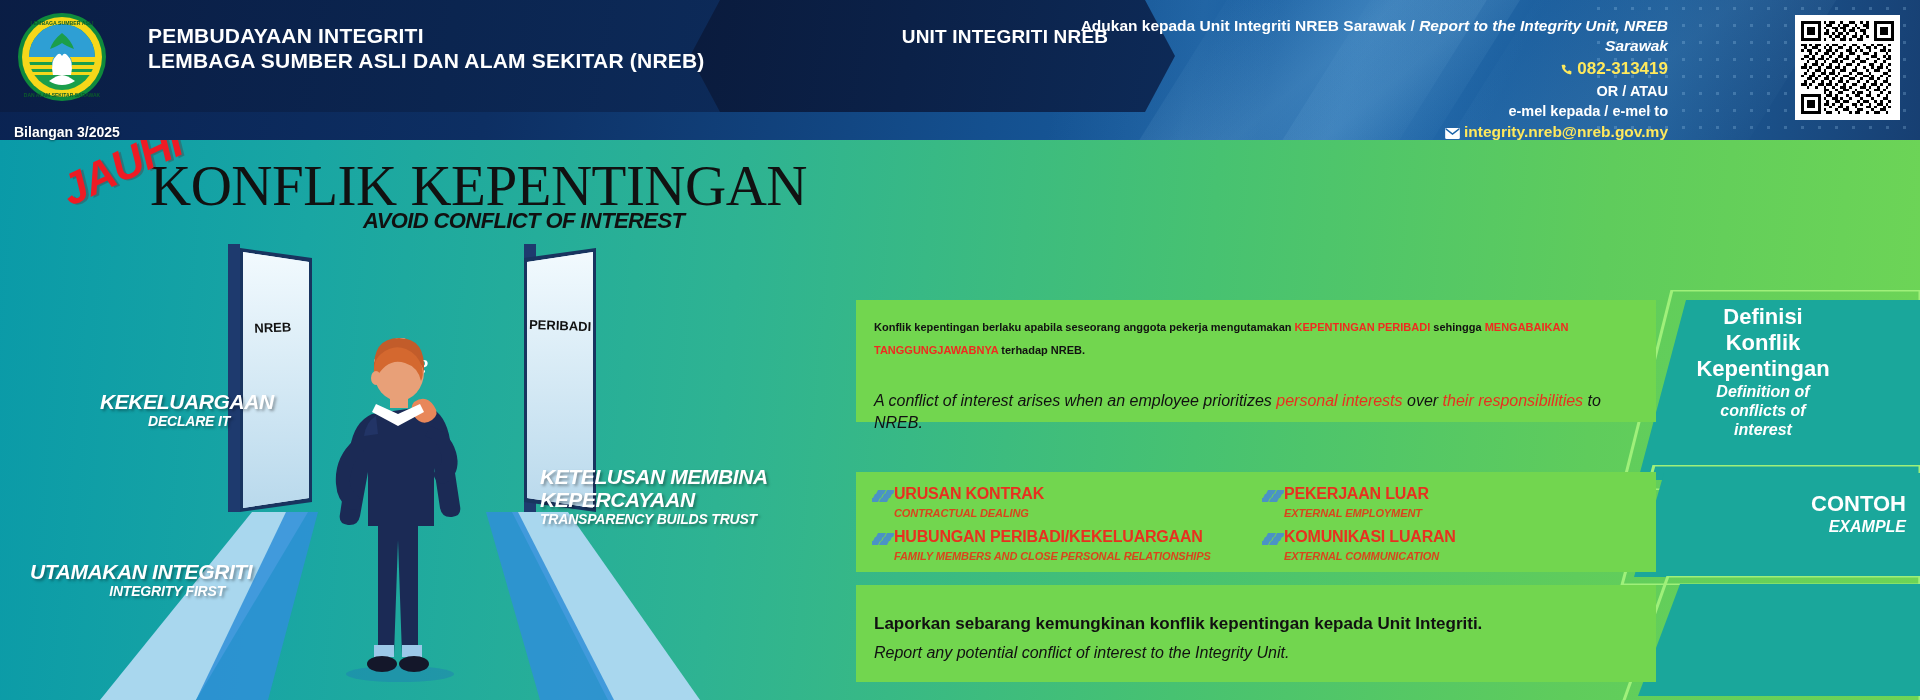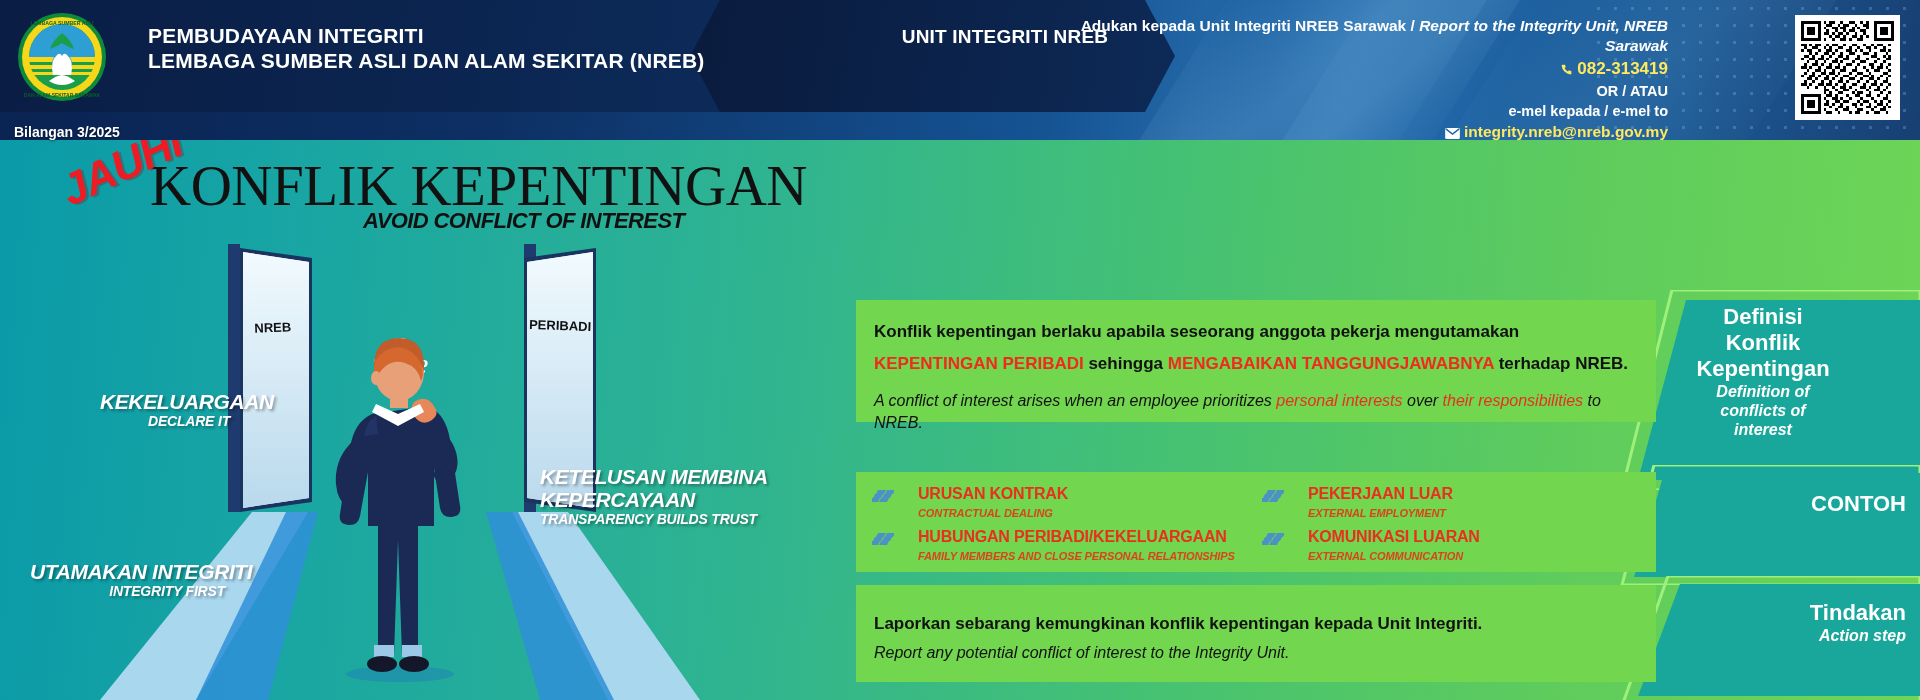--- a/index.html
+++ b/index.html
@@ -148,34 +148,34 @@
 
   .tab-def { left:1620px; top:150px; width:300px; height:200px;text-align:center; }
   .tab-def .txt { padding-top:14px; }
   .tab-ex  { left:1620px; top:325px; width:300px; height:120px; }
   .tab-ex  .txt { padding-top:26px; }
   .tab-act { left:1620px; top:436px; width:300px; height:130px; }
   .tab-act .txt { padding-top:24px; }
 
   .def-ms {
     position:absolute; left:18px; top:16px; width:762px;
-    font-size:17px; font-weight:bold; color:#111111; line-height:32px;
+    font-size:11px; font-weight:bold; color:#111111; line-height:23px;
   }
   .def-ms .red { color:#ef2b1f; }
   .def-en {
     position:absolute; left:18px; top:90px; width:762px;
     font-size:16px; font-style:italic; color:#111111; line-height:22px;
   }
   .def-en .red { color:#e8301f; }
 
   .ex-grid {
     position:absolute; left:16px; top:12px; width:770px;
     display:grid; grid-template-columns:1fr 1fr; column-gap:10px; row-gap:6px;
   }
-  .ex-item { display:flex; align-items:flex-start; gap:24px; }
+  .ex-item { display:flex; align-items:flex-start; gap:0; }
   .ex-ico { flex:0 0 auto; margin-top:5px; }
   .ex-ms { font-size:16px; font-weight:bold; color:#e8301f; line-height:19px; letter-spacing:-0.2px; }
   .ex-en { font-size:11px; font-weight:bold; font-style:italic; color:#d8451c; line-height:14px; letter-spacing:-0.1px; }
 
   .act-ms {
     position:absolute; left:18px; top:27px; width:740px;
     font-size:17px; font-weight:bold; color:#111111; line-height:23px;
   }
   .act-en {
     position:absolute; left:18px; top:57px; width:740px;
@@ -630,32 +630,29 @@
       </div>
     </div>
 
     <div class="tab tab-ex">
       <svg class="shape" viewBox="0 0 300 120" preserveAspectRatio="none">
         <polygon points="34,0 300,0 300,120 2,120" fill="none" stroke="#9ff07a" stroke-width="3"></polygon>
         <polygon points="44,8 300,8 300,112 14,112" fill="#1aa79b"></polygon>
       </svg>
       <div class="txt">
         <div class="ms">CONTOH</div>
+        <div class="en">EXAMPLE</div>
       </div>
     </div>
 
     <div class="tab tab-act">
       <svg class="shape" viewBox="0 0 300 130" preserveAspectRatio="none">
         <polygon points="48,0 300,0 300,130 2,130" fill="none" stroke="#9ff07a" stroke-width="3"></polygon>
         <polygon points="60,8 300,8 300,120 18,120" fill="#1aa79b"></polygon>
       </svg>
-      <div class="txt">
-        <div class="ms">Tindakan</div>
-        <div class="en">Action step</div>
-      </div>
     </div>
 
     <div class="panel-def">
       <div class="def-ms">
         <span>Konflik kepentingan berlaku apabila seseorang anggota pekerja mengutamakan </span><span class="red">KEPENTINGAN PERIBADI</span><span> sehingga </span><span class="red">MENGABAIKAN TANGGUNGJAWABNYA</span><span> terhadap NREB.</span>
       </div>
       <div class="def-en">
         <span>A conflict of interest arises when an employee prioritizes </span><span class="red">personal interests</span><span> over </span><span class="red">their responsibilities</span><span> to NREB.</span>
       </div>
     </div>

